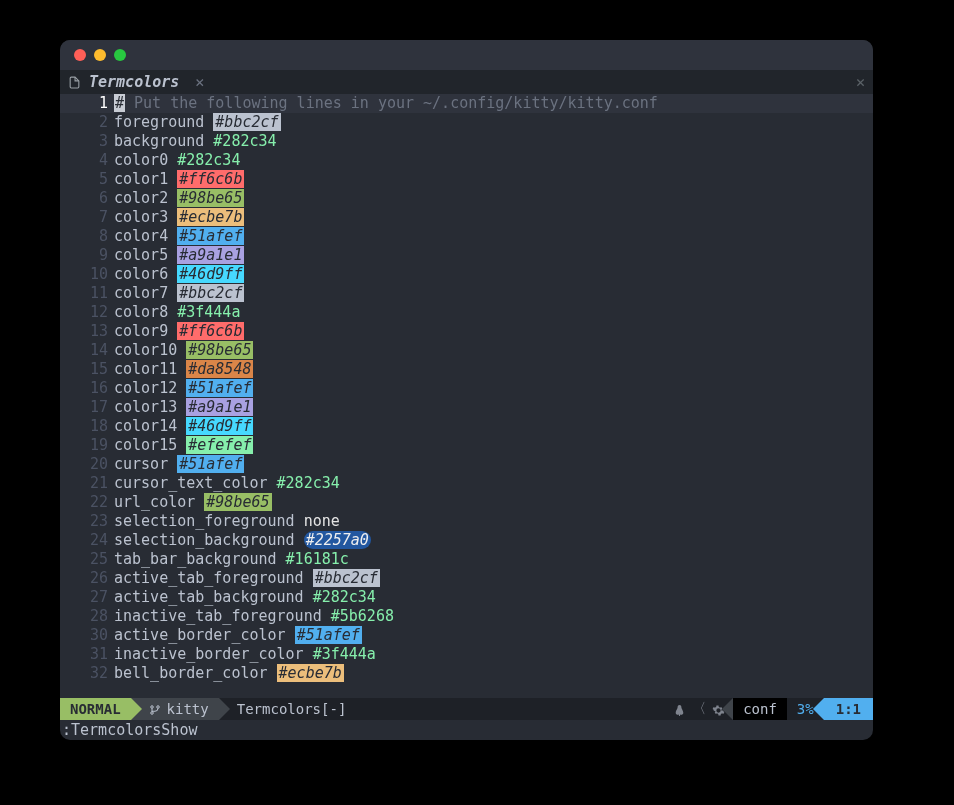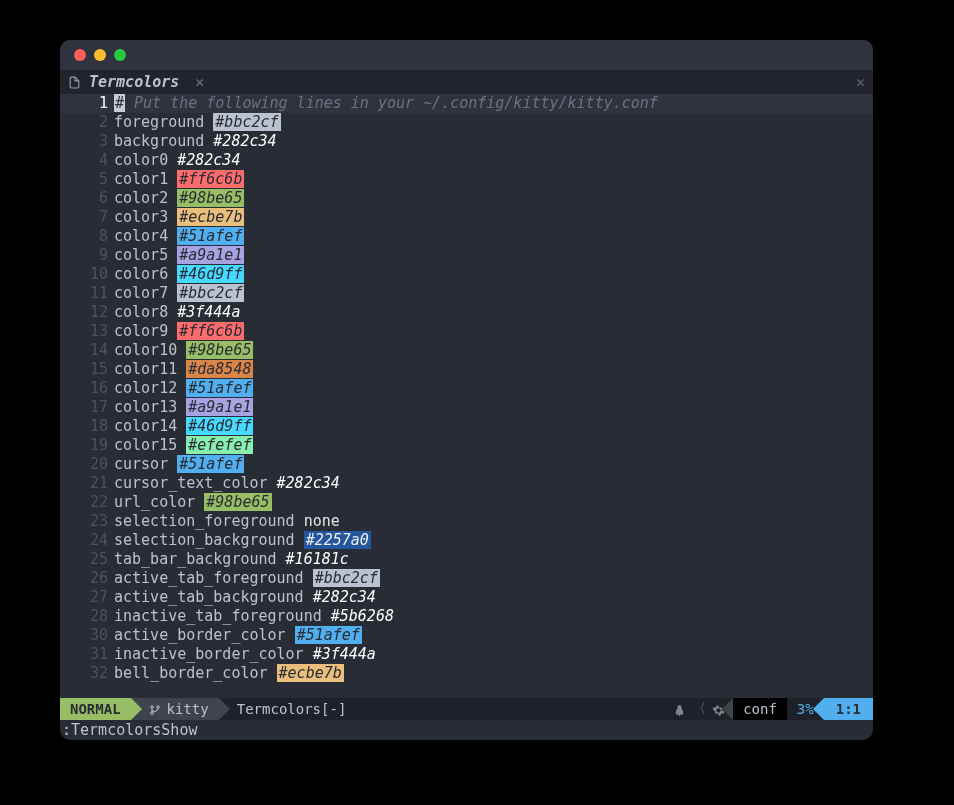--- a/index.html
+++ b/index.html
@@ -14,25 +14,25 @@
 .tab-icon{color:#6b7280;font-style:normal}
 .tab-close{color:#6b7280;font-style:normal;font-weight:normal;margin-left:8px}
 .tabbar-right-close{position:absolute;right:8px;color:#5b6268;font-style:normal}
 .editor{position:relative;height:604px;overflow:hidden}
 .line{display:flex;height:19px;line-height:19px;white-space:pre}
 .gutter{width:48px;text-align:right;color:#4b5263;padding-right:6px;flex-shrink:0}
 .gutter.cur{color:#fff}
 .cur-line{background:#2f333d}
 .cur-line .gutter{background:transparent}
 .code{color:#bbc2cf}
-.comment{color:#6b7280;font-style:italic}
+.comment{color:#6b7280;}
 .comment-hash{background:#c8ccd4;color:#282c34;padding:0 1px}
 .key{color:#bbc2cf}
 .swatch{font-style:italic;padding:0 2px}
-.val{color:#ffffff;font-style:italic}
+.val{color:#86efac;}
 .none{color:#e5e5e5}
 .statusline{height:22px;display:flex;align-items:flex-end;font-size:14px;background:#1e2127;position:relative}
 .seg{height:22px;display:flex;align-items:center;padding:0 10px}
 .seg-normal{background:#98be65;color:#282c34;font-weight:bold;position:relative}
 .seg-normal::after{content:'';position:absolute;right:-11px;top:0;border-top:11px solid transparent;border-bottom:11px solid transparent;border-left:11px solid #98be65;z-index:2}
 .seg-branch{background:#3f444a;color:#bbc2cf;padding-left:18px;position:relative}
 .seg-branch::after{content:'';position:absolute;right:-11px;top:0;border-top:11px solid transparent;border-bottom:11px solid transparent;border-left:11px solid #3f444a;z-index:2}
 .seg-file{color:#bbc2cf;padding-left:18px}
 .status-right{position:absolute;right:0;top:0;height:22px;display:flex;align-items:center}
 .seg-icons{color:#7f848e;padding:0 8px;display:flex;align-items:center;gap:6px}
@@ -86,21 +86,21 @@
       <div class="line"><span class="gutter">14</span><span class="code"><span class="key">color10 </span><span class="swatch" style="background: rgb(152, 190, 101); color: rgb(40, 44, 52);">#98be65</span></span></div>
       <div class="line"><span class="gutter">15</span><span class="code"><span class="key">color11 </span><span class="swatch" style="background: rgb(218, 133, 72); color: rgb(40, 44, 52);">#da8548</span></span></div>
       <div class="line"><span class="gutter">16</span><span class="code"><span class="key">color12 </span><span class="swatch" style="background: rgb(81, 175, 239); color: rgb(40, 44, 52);">#51afef</span></span></div>
       <div class="line"><span class="gutter">17</span><span class="code"><span class="key">color13 </span><span class="swatch" style="background: rgb(169, 161, 225); color: rgb(40, 44, 52);">#a9a1e1</span></span></div>
       <div class="line"><span class="gutter">18</span><span class="code"><span class="key">color14 </span><span class="swatch" style="background: rgb(70, 217, 255); color: rgb(40, 44, 52);">#46d9ff</span></span></div>
       <div class="line"><span class="gutter">19</span><span class="code"><span class="key">color15 </span><span class="swatch" style="background: #86efac; color: rgb(40, 44, 52);">#efefef</span></span></div>
       <div class="line"><span class="gutter">20</span><span class="code"><span class="key">cursor </span><span class="swatch" style="background: rgb(81, 175, 239); color: rgb(40, 44, 52);">#51afef</span></span></div>
       <div class="line"><span class="gutter">21</span><span class="code"><span class="key">cursor_text_color </span><span class="val">#282c34</span></span></div>
       <div class="line"><span class="gutter">22</span><span class="code"><span class="key">url_color </span><span class="swatch" style="background: rgb(152, 190, 101); color: rgb(40, 44, 52);">#98be65</span></span></div>
       <div class="line"><span class="gutter">23</span><span class="code"><span class="key">selection_foreground </span><span class="none">none</span></span></div>
-      <div class="line"><span class="gutter">24</span><span class="code"><span class="key">selection_background </span><span class="swatch" style="background: rgb(34, 87, 160); color: rgb(239, 239, 239);">#2257a0</span></span></div>
+      <div class="line"><span class="gutter">24</span><span class="code"><span class="key">selection_background </span><span class="swatch" style="background: rgb(34, 87, 160); color: rgb(239, 239, 239); border-radius: 9px;">#2257a0</span></span></div>
       <div class="line"><span class="gutter">25</span><span class="code"><span class="key">tab_bar_background </span><span class="val">#16181c</span></span></div>
       <div class="line"><span class="gutter">26</span><span class="code"><span class="key">active_tab_foreground </span><span class="swatch" style="background: rgb(187, 194, 207); color: rgb(40, 44, 52);">#bbc2cf</span></span></div>
       <div class="line"><span class="gutter">27</span><span class="code"><span class="key">active_tab_background </span><span class="val">#282c34</span></span></div>
       <div class="line"><span class="gutter">28</span><span class="code"><span class="key">inactive_tab_foreground </span><span class="val">#5b6268</span></span></div>
       <div class="line"><span class="gutter">30</span><span class="code"><span class="key">active_border_color </span><span class="swatch" style="background: rgb(81, 175, 239); color: rgb(40, 44, 52);">#51afef</span></span></div>
       <div class="line"><span class="gutter">31</span><span class="code"><span class="key">inactive_border_color </span><span class="val">#3f444a</span></span></div>
       <div class="line"><span class="gutter">32</span><span class="code"><span class="key">bell_border_color </span><span class="swatch" style="background: rgb(236, 190, 123); color: rgb(40, 44, 52);">#ecbe7b</span></span></div>
     </div>
 
   <div class="statusline">

